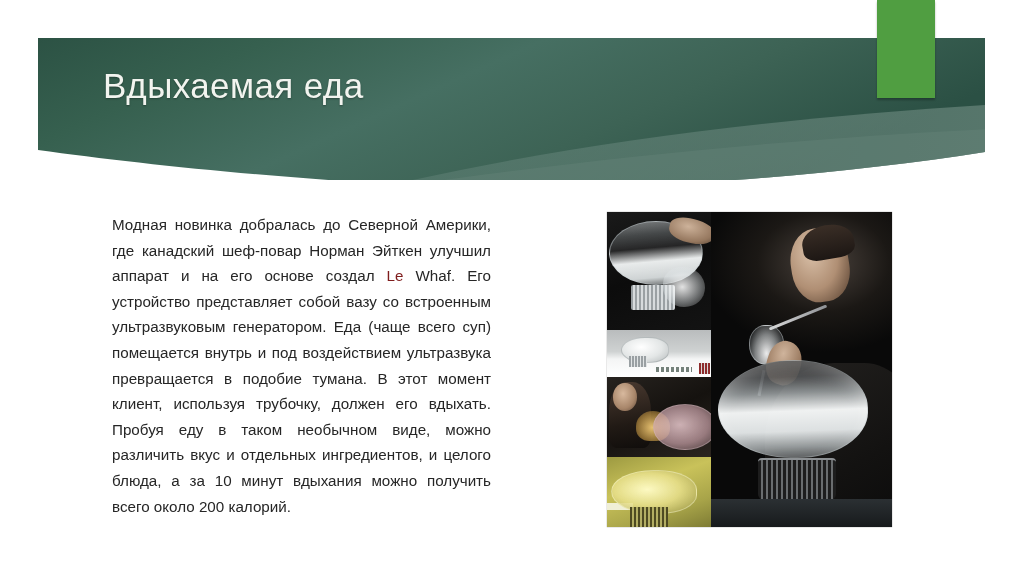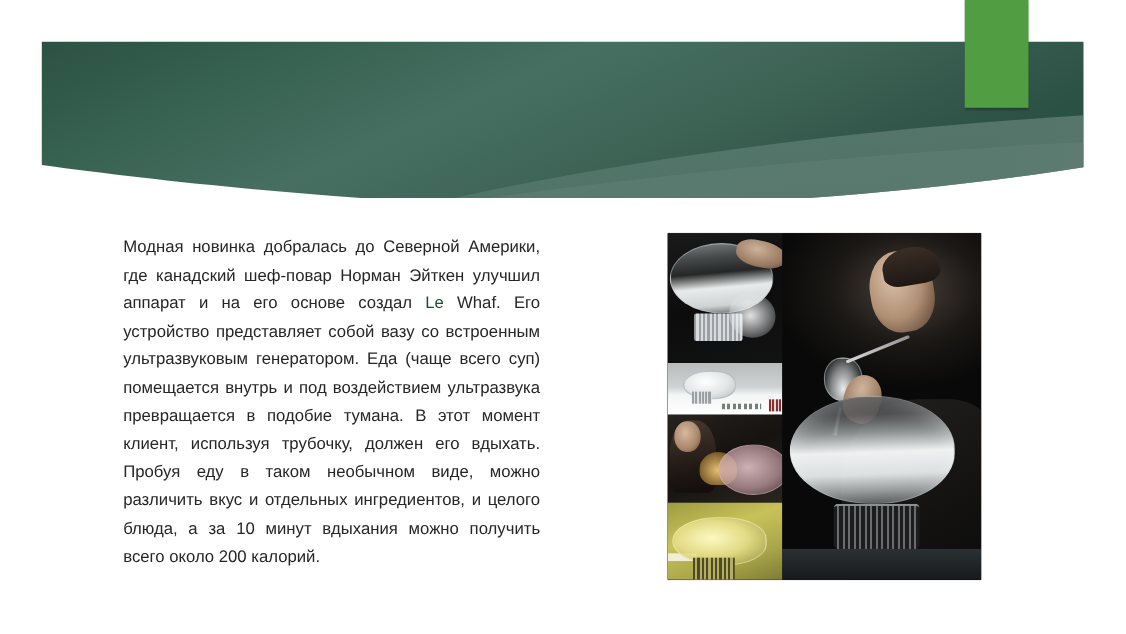--- a/index.html
+++ b/index.html
@@ -65,21 +65,21 @@
     left: 112px;
     top: 212px;
     width: 379px;
     font-size: 15.2px;
     line-height: 25.6px;
     color: #262626;
     text-align: justify;
     text-justify: inter-word;
     font-weight: 400;
   }
-  .body-text .accent-word { color: #14532d; }
+  .body-text .accent-word { color: #7f1d1d; }
 
   
   .collage {
     position: absolute;
     left: 607px;
     top: 212px;
     width: 285px;
     height: 315px;
     background: #0a0a0a;
     overflow: hidden;
@@ -320,20 +320,21 @@
 
       <g clip-path="url(#bandClip)">
         <path d="M330,200 C520,150 760,118 1000,104 L1010,200 Z" fill="url(#curveGrad)" opacity="0.55"></path>
         <path d="M250,210 C470,172 740,140 1010,128 L1016,210 Z" fill="#6f8c82" opacity="0.28"></path>
       </g>
     </svg>
   </div>
 
   <div class="accent-bar"></div>
 
+  <div class="slide-title">Вдыхаемая еда</div>
 
   <div class="body-text">
     <span>Модная новинка добралась до Северной Америки, где канадский шеф-повар Норман Эйткен улучшил аппарат и на его основе создал </span><span class="accent-word">Le</span><span> Whaf.  Его устройство представляет собой вазу со встроенным ультразвуковым генератором. Еда (чаще всего суп) помещается внутрь и под воздействием ультразвука превращается в подобие тумана. В этот момент клиент, используя трубочку, должен его вдыхать. Пробуя еду в таком необычном виде, можно различить вкус и отдельных ингредиентов, и целого блюда, а за 10 минут вдыхания можно получить всего около 200 калорий.</span>
   </div>
 
   <div class="collage">
 
     <div class="panel p-main">
       <div class="man-body"></div>
       <div class="man-head"></div>

